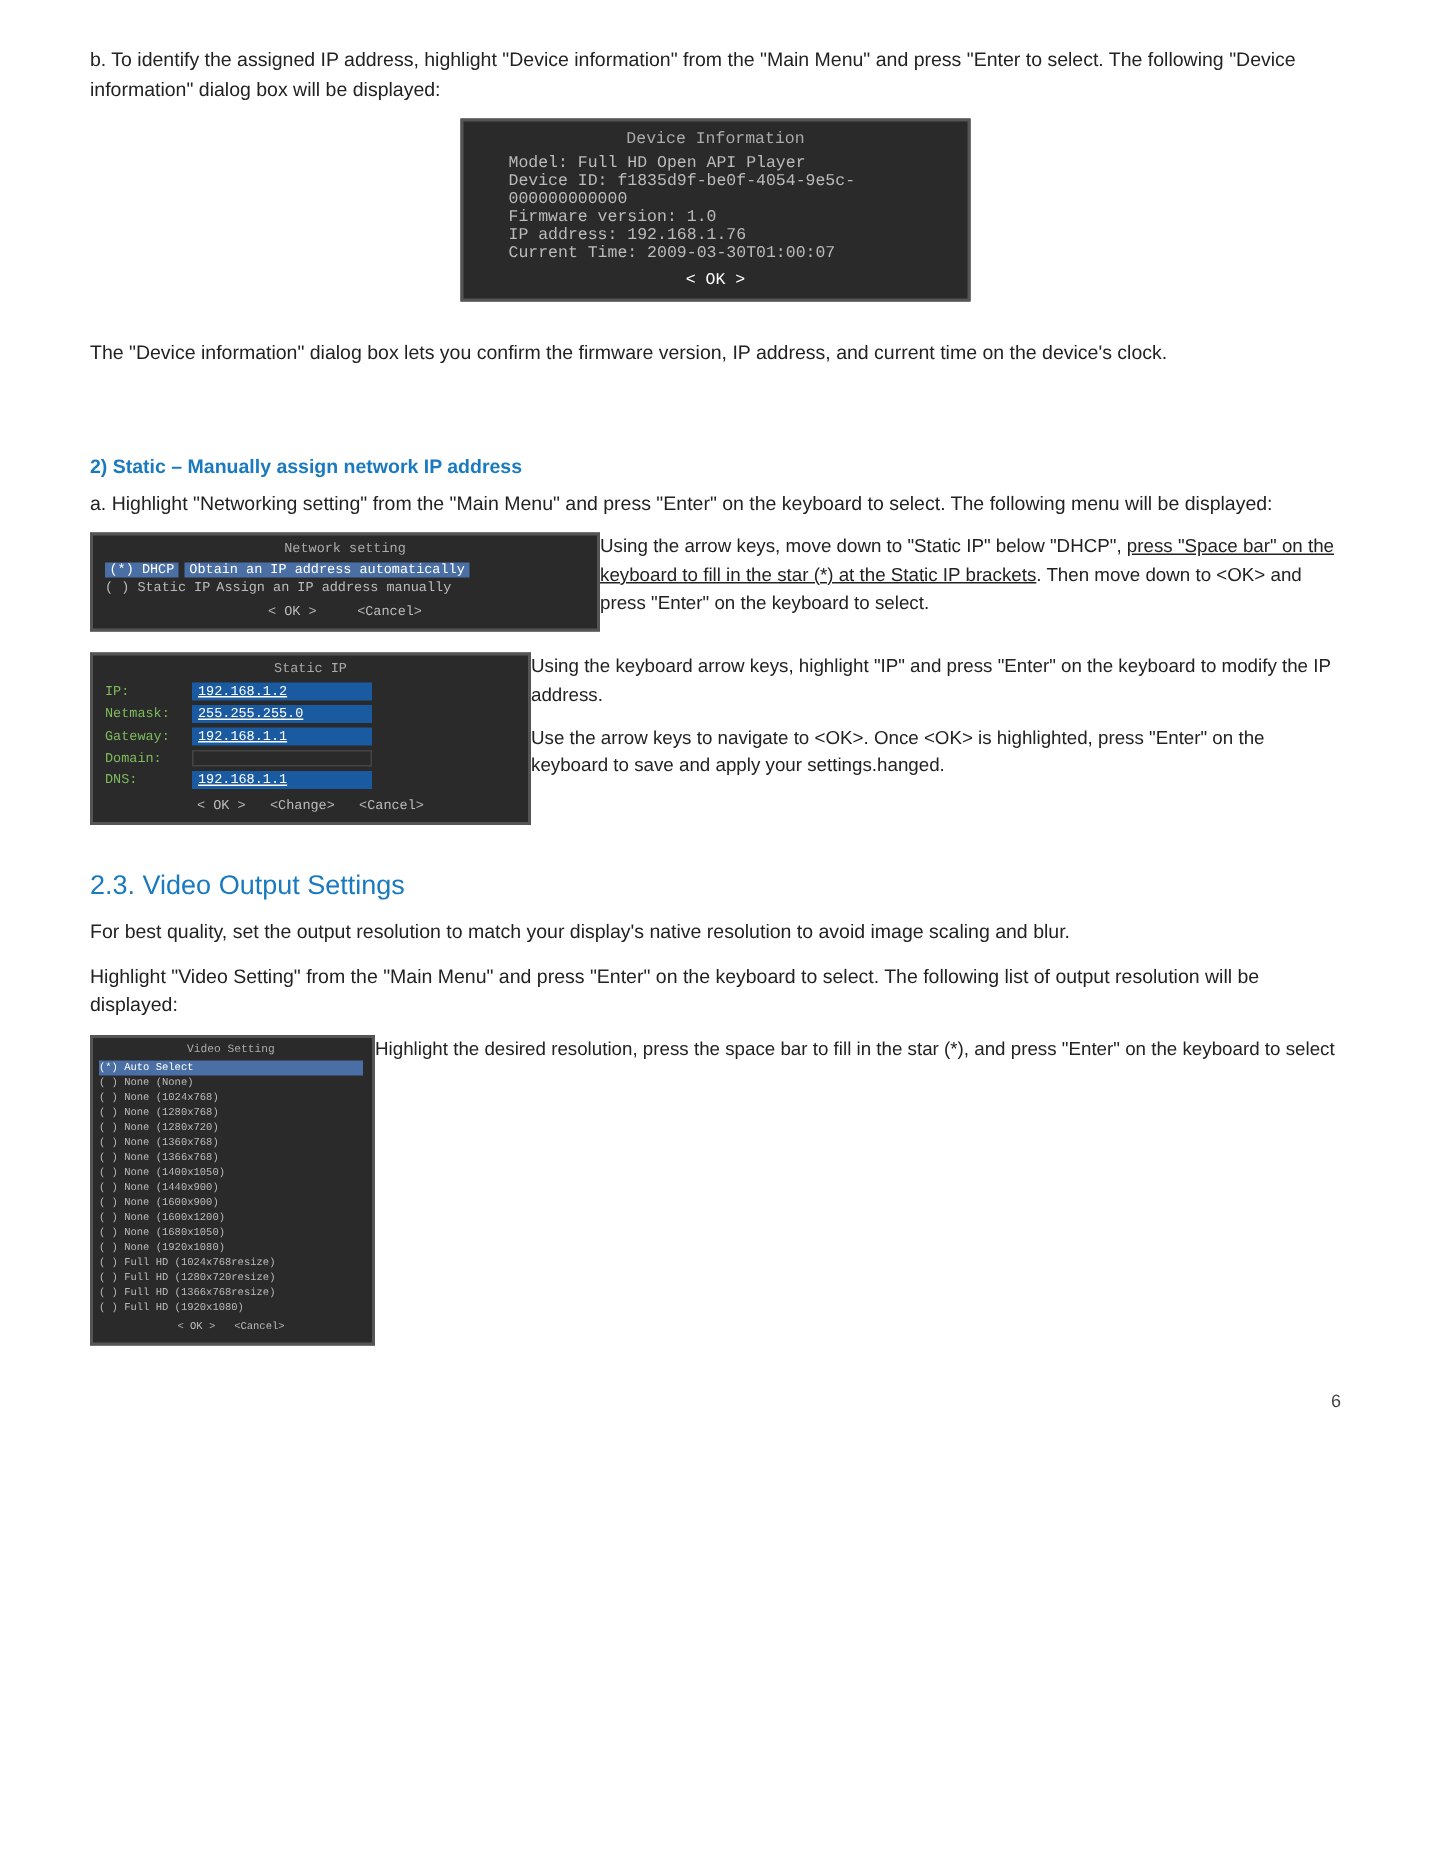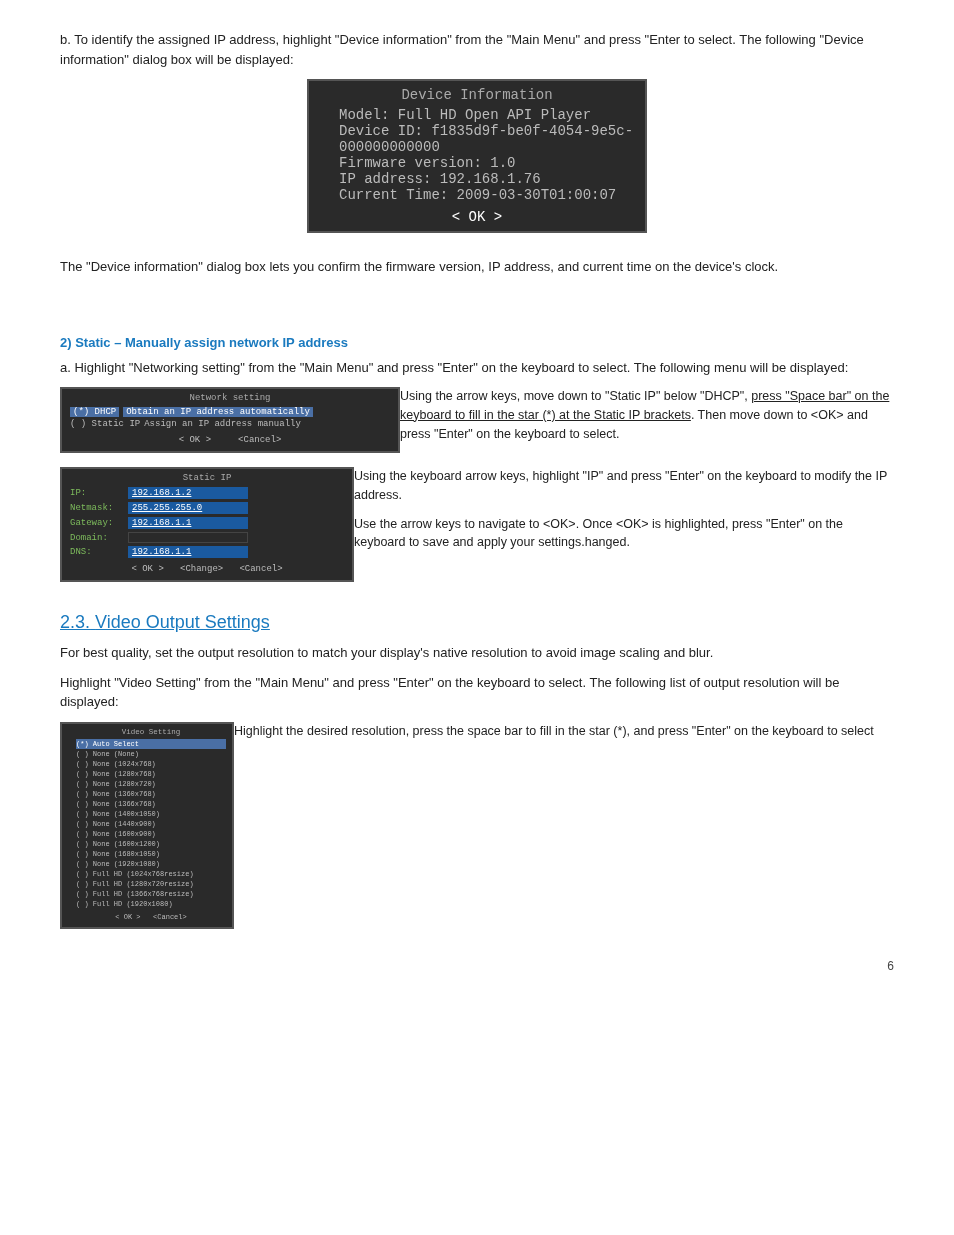--- a/index.html
+++ b/index.html
@@ -26,31 +26,30 @@
       font-weight: bold;
       margin-bottom: 8px;
       margin-top: 20px;
     }
     .section-heading-23 {
       color: #1a7abf;
       font-size: 18px;
       font-weight: bold;
       margin-bottom: 10px;
       margin-top: 30px;
-      text-decoration: underline;
     }
     .section-heading-23 span {
       font-weight: normal;
     }
     .device-info-screenshot {
       background: #2a2a2a;
       border: 2px solid #555;
       padding: 6px 10px;
       font-family: 'Courier New', monospace;
-      font-size: 14px;
+      font-size: 11px;
       color: #ccc;
       width: 340px;
       margin: 10px auto 10px auto;
       text-align: center;
     }
     .device-info-screenshot .title-bar {
       color: #aaa;
       margin-bottom: 4px;
     }
     .device-info-screenshot .info-text {
@@ -156,22 +155,22 @@
       font-size: 12px;
       color: #444;
       margin-top: 30px;
     }
     .video-output-screenshot {
       background: #2a2a2a;
       border: 2px solid #555;
       font-family: 'Courier New', monospace;
       font-size: 7px;
       color: #ccc;
-      width: 174px;
-      padding: 4px 6px 6px 14px;
+      width: 190px;
+      padding: 4px 6px 6px 4px;
     }
     .video-output-screenshot .title-bar {
       text-align: center;
       color: #aaa;
       margin-bottom: 3px;
       font-size: 7.5px;
     }
     .video-output-screenshot .res-row {
       color: #bbb;
       padding: 1px 0;

